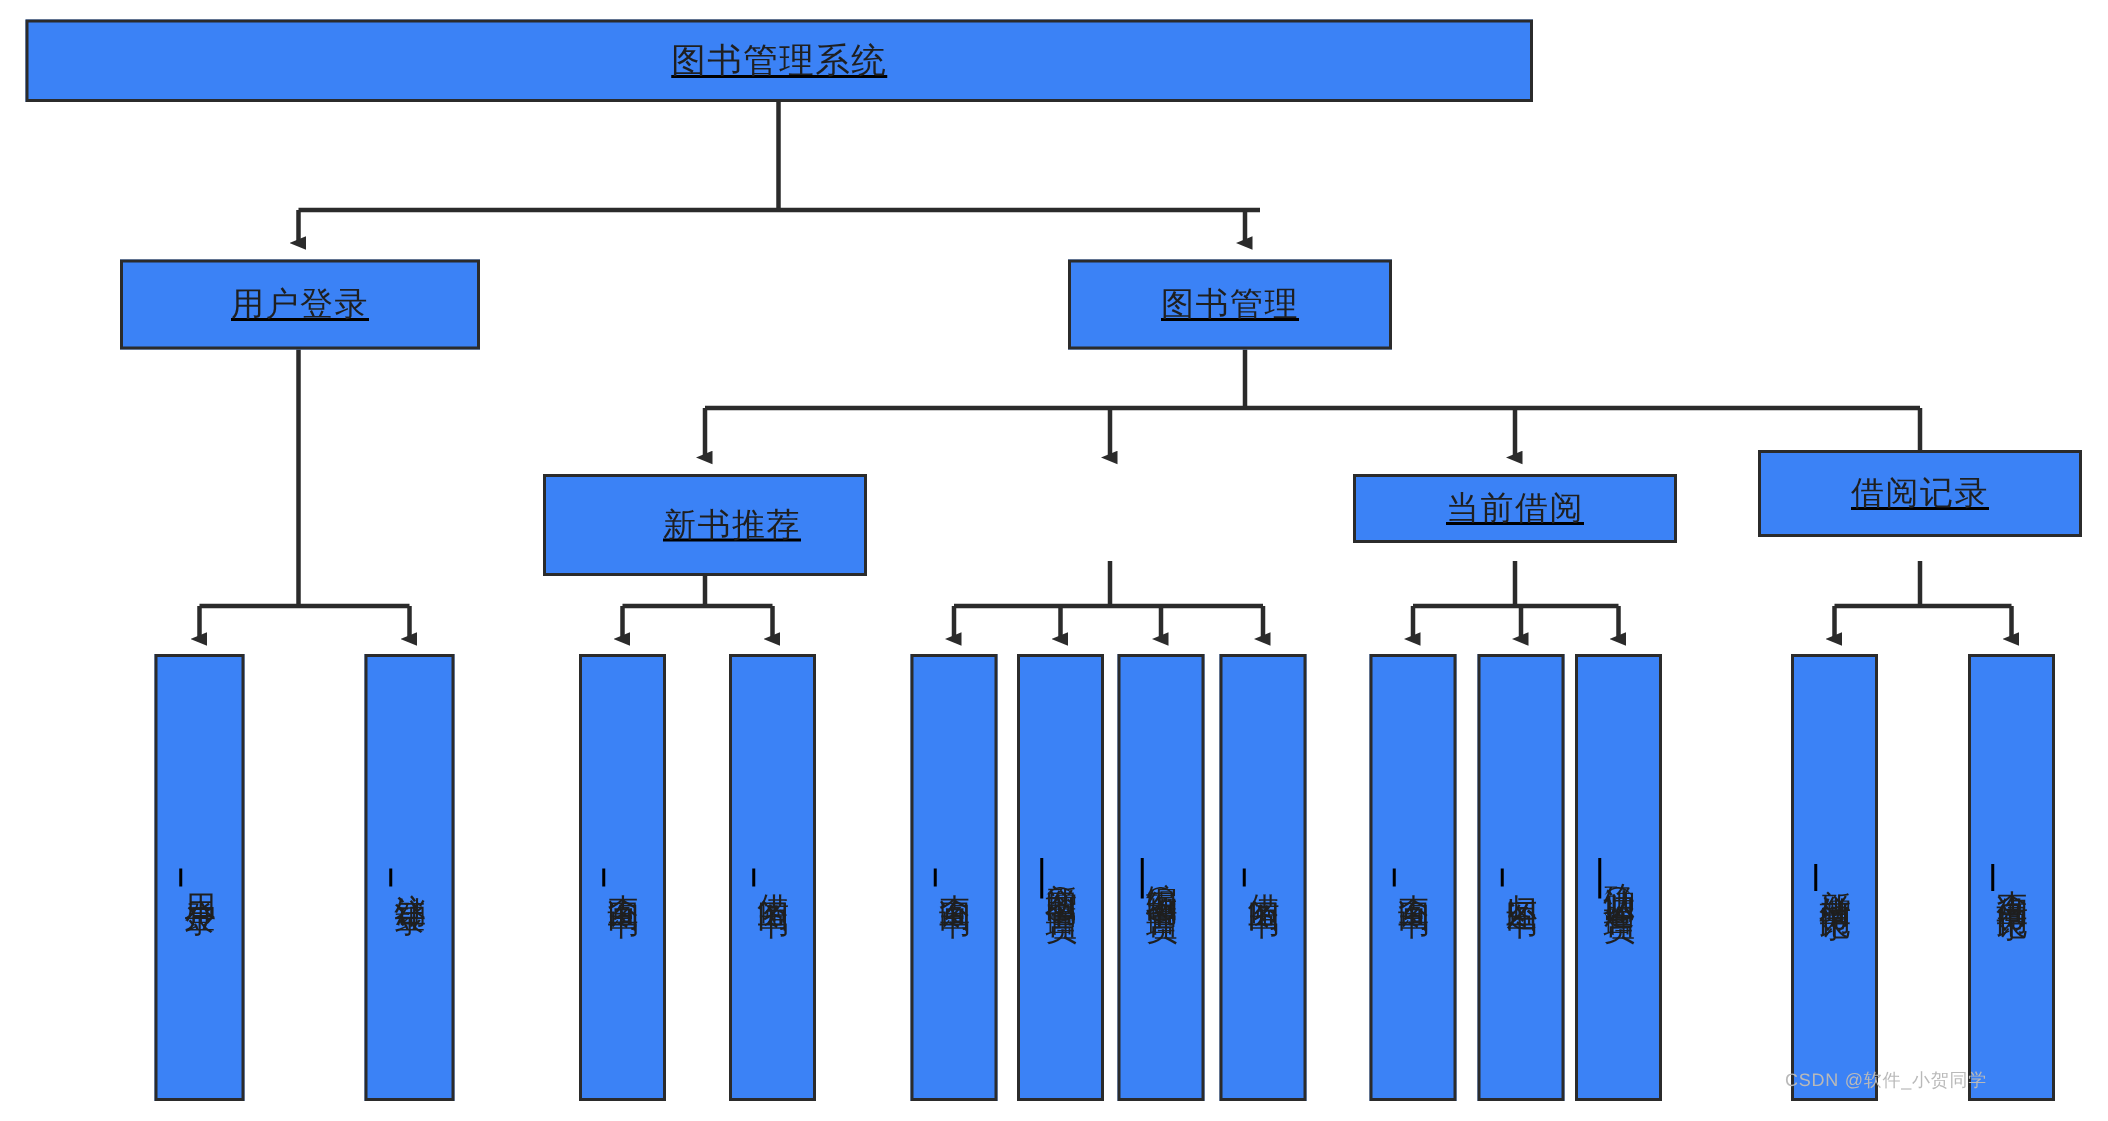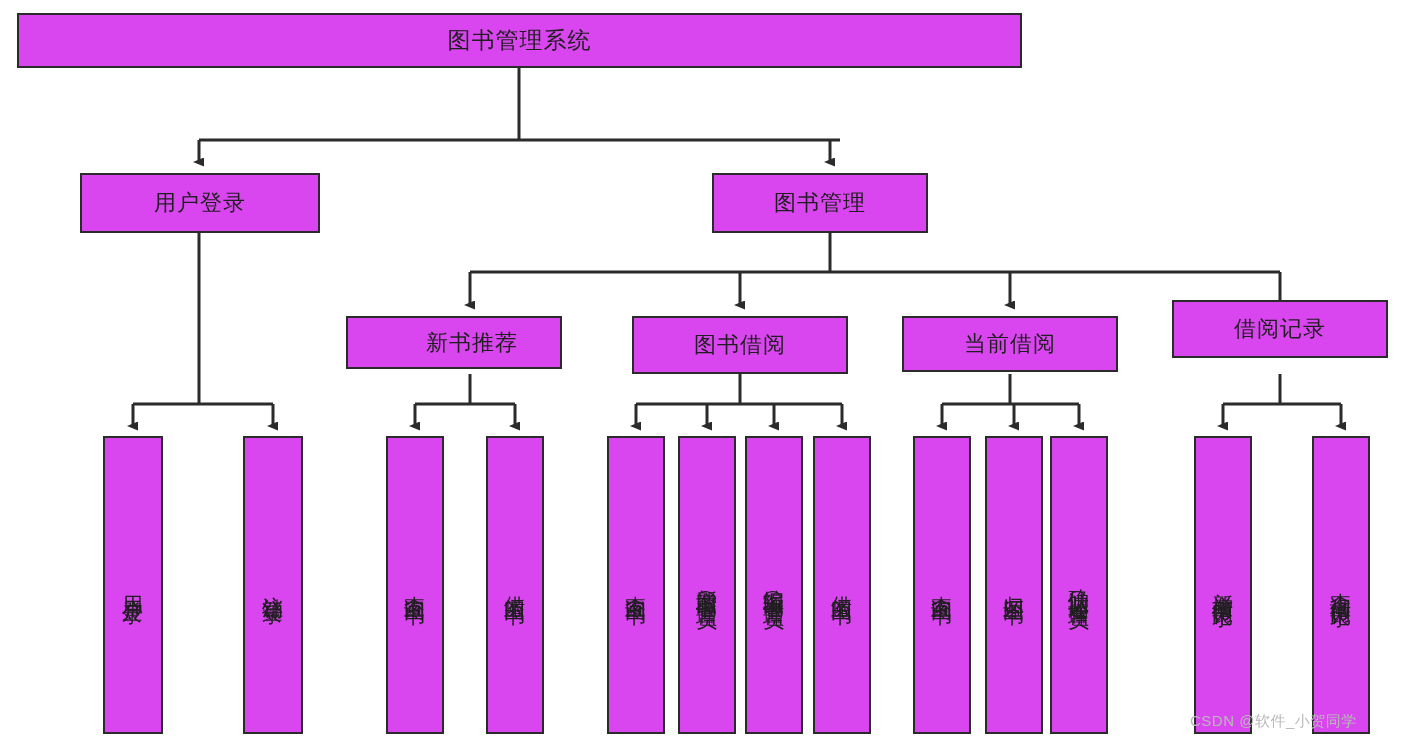--- a/index.html
+++ b/index.html
@@ -22,25 +22,26 @@
     left: 0;
     top: 0;
     width: 1405px;
     height: 747px;
     display: block;
   }
   .node-box {
     position: absolute;
     box-sizing: border-box;
     border: 2px solid #2b2b2b;
-    background: #d946ef;
+    background: #3b82f6;
     display: flex;
     align-items: center;
     justify-content: center;
     overflow: hidden;
+    text-decoration: underline;
   }
   .node-label {
     color: #1f1f1f;
     text-align: center;
     line-height: 1.18;
     white-space: pre;
   }
   .node-box.horizontal .node-label {
     font-size: 22px;
     letter-spacing: 1px;
@@ -57,21 +58,21 @@
     writing-mode: vertical-rl;
     text-orientation: upright;
     font-size: 21px;
     letter-spacing: 3px;
     line-height: 1.0;
     max-height: 100%;
   }
   .watermark {
     position: absolute;
     color: #b9b9b9;
-    font-size: 15px;
+    font-size: 12px;
     letter-spacing: 0.5px;
     white-space: nowrap;
     user-select: none;
     pointer-events: none;
   }
 </style>
 </head>
 <body>
 
 <div id="diagram-root">
@@ -142,27 +143,24 @@
     <span class="node-label">图书管理系统</span>
   </div>
 
   <div class="node-box horizontal" style="left: 80px; top: 173px; width: 240px; height: 60px;">
     <span class="node-label">用户登录</span>
   </div>
   <div class="node-box horizontal" style="left: 712px; top: 173px; width: 216px; height: 60px;">
     <span class="node-label">图书管理</span>
   </div>
 
-  <div class="node-box horizontal" style="left: 346px; top: 316px; width: 216px; height: 53px; padding-left: 36px;">
+  <div class="node-box horizontal" style="left: 362px; top: 316px; width: 216px; height: 68px; padding-left: 36px;">
     <span class="node-label">新书推荐</span>
   </div>
-  <div class="node-box horizontal" style="left: 632px; top: 316px; width: 216px; height: 58px;">
-    <span class="node-label">图书借阅</span>
-  </div>
-  <div class="node-box horizontal" style="left: 902px; top: 316px; width: 216px; height: 56px;">
+  <div class="node-box horizontal" style="left: 902px; top: 316px; width: 216px; height: 46px;">
     <span class="node-label">当前借阅</span>
   </div>
   <div class="node-box horizontal" style="left: 1172px; top: 300px; width: 216px; height: 58px;">
     <span class="node-label">借阅记录</span>
   </div>
 
   <div class="node-box vertical" style="left: 103px; top: 436px; width: 60px; height: 298px;">
     <span class="node-label">用户登录</span>
   </div>
   <div class="node-box vertical" style="left: 243px; top: 436px; width: 60px; height: 298px;">

